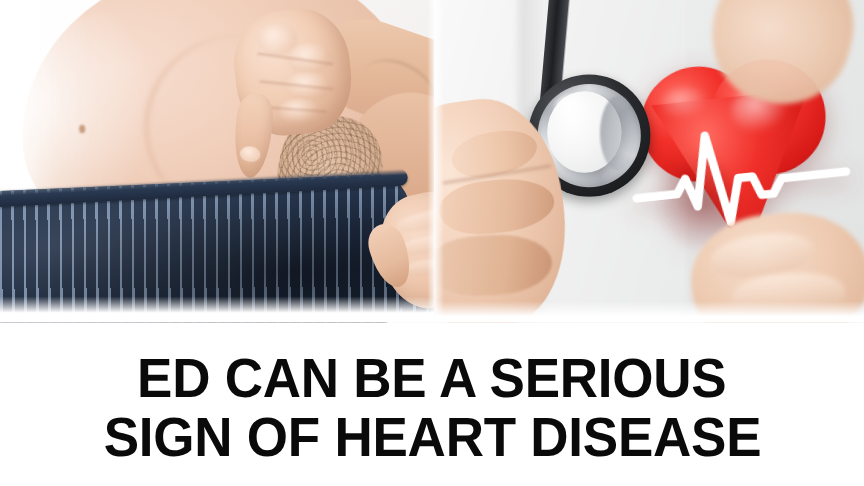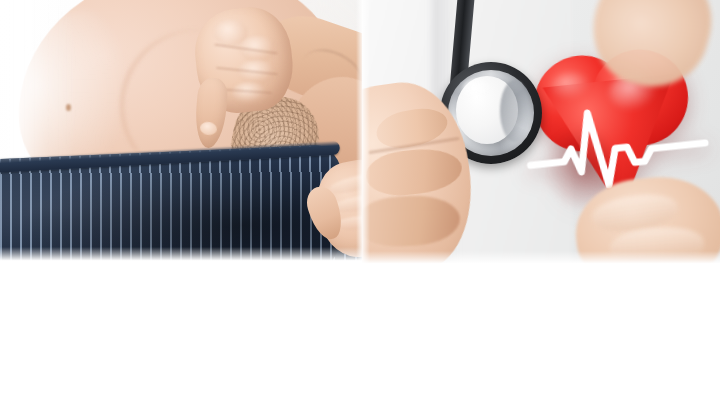--- a/index.html
+++ b/index.html
@@ -636,14 +636,18 @@
       <div class="hl-crease"></div>
       <div class="hl-f1"></div>
       <div class="hl-f2"></div>
 
       <div class="panel-right-floor"></div>
     </div>
 
     <div class="seam"></div>
   </div>
 
+  <div class="caption">
+    <div class="cap-line">ED CAN BE A SERIOUS</div>
+    <div class="cap-line">SIGN OF HEART DISEASE</div>
+  </div>
 
 </div>
 
 </body></html>

